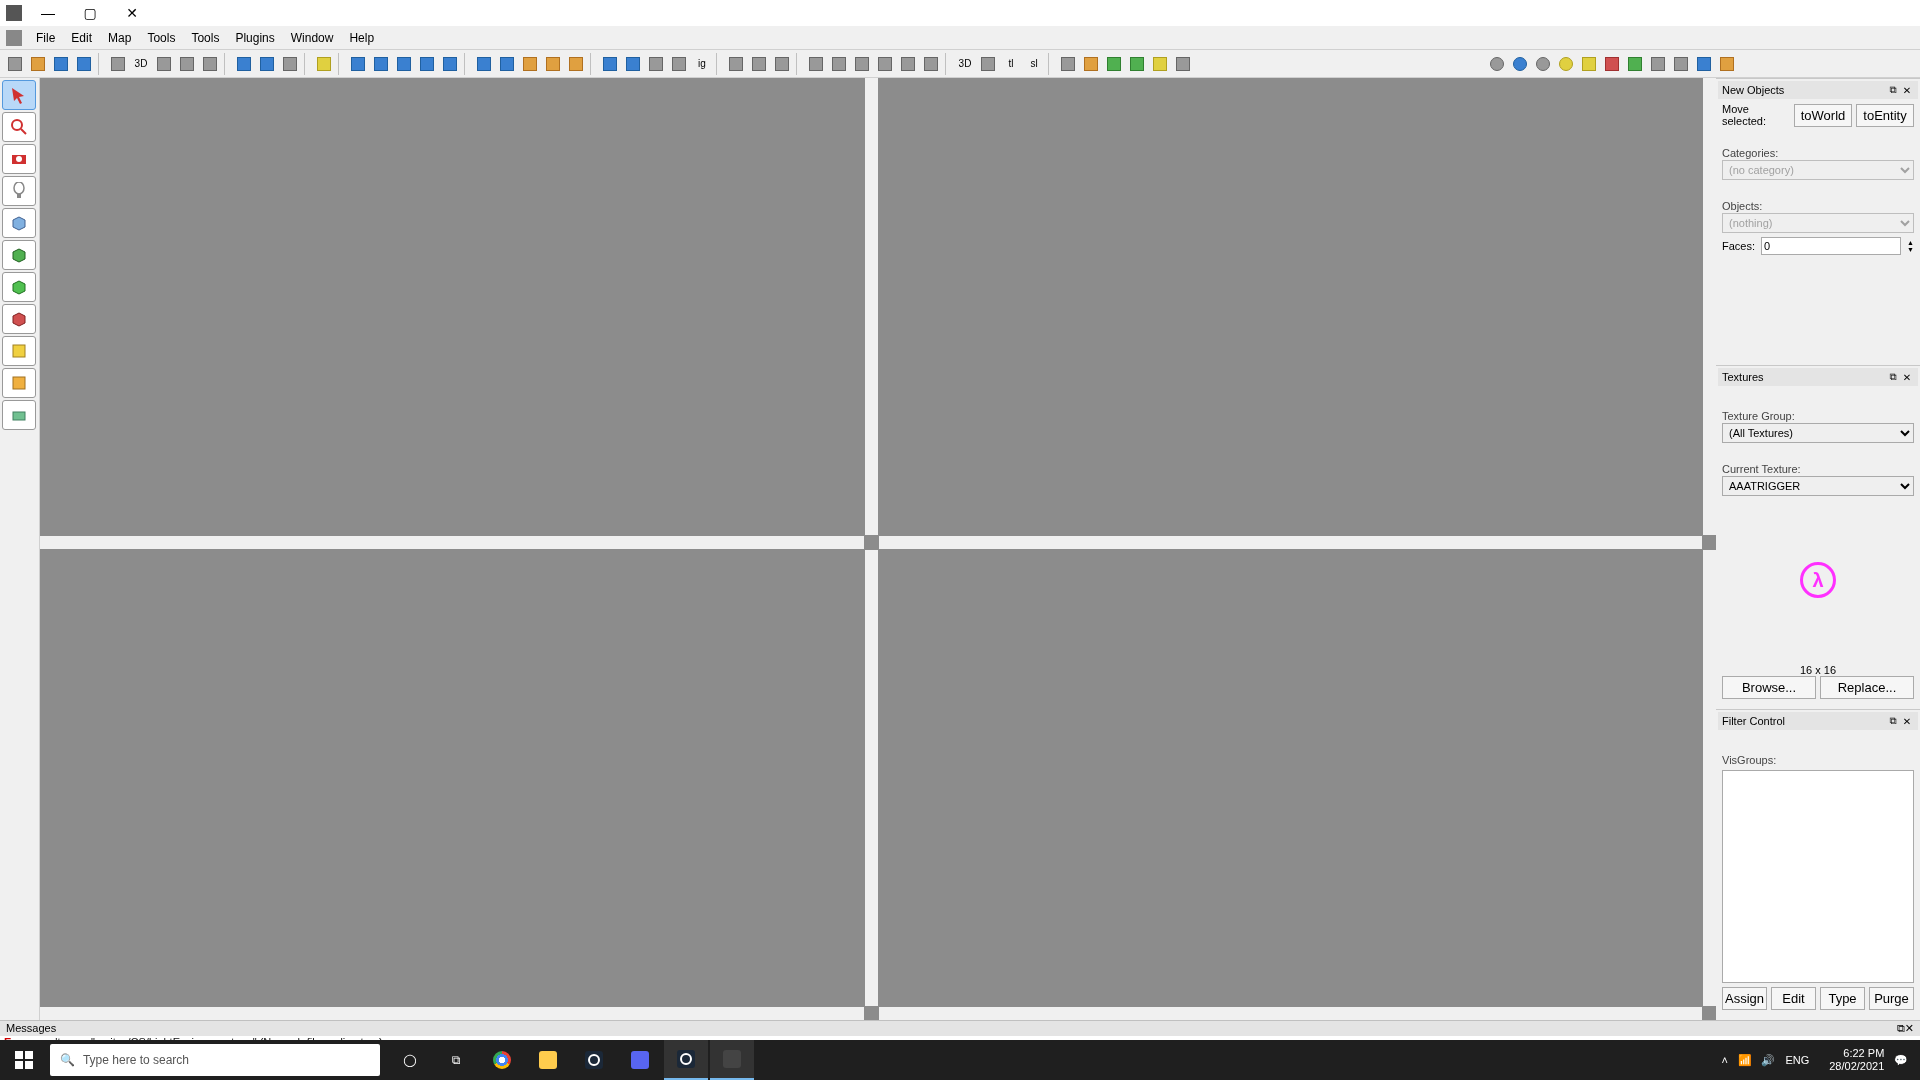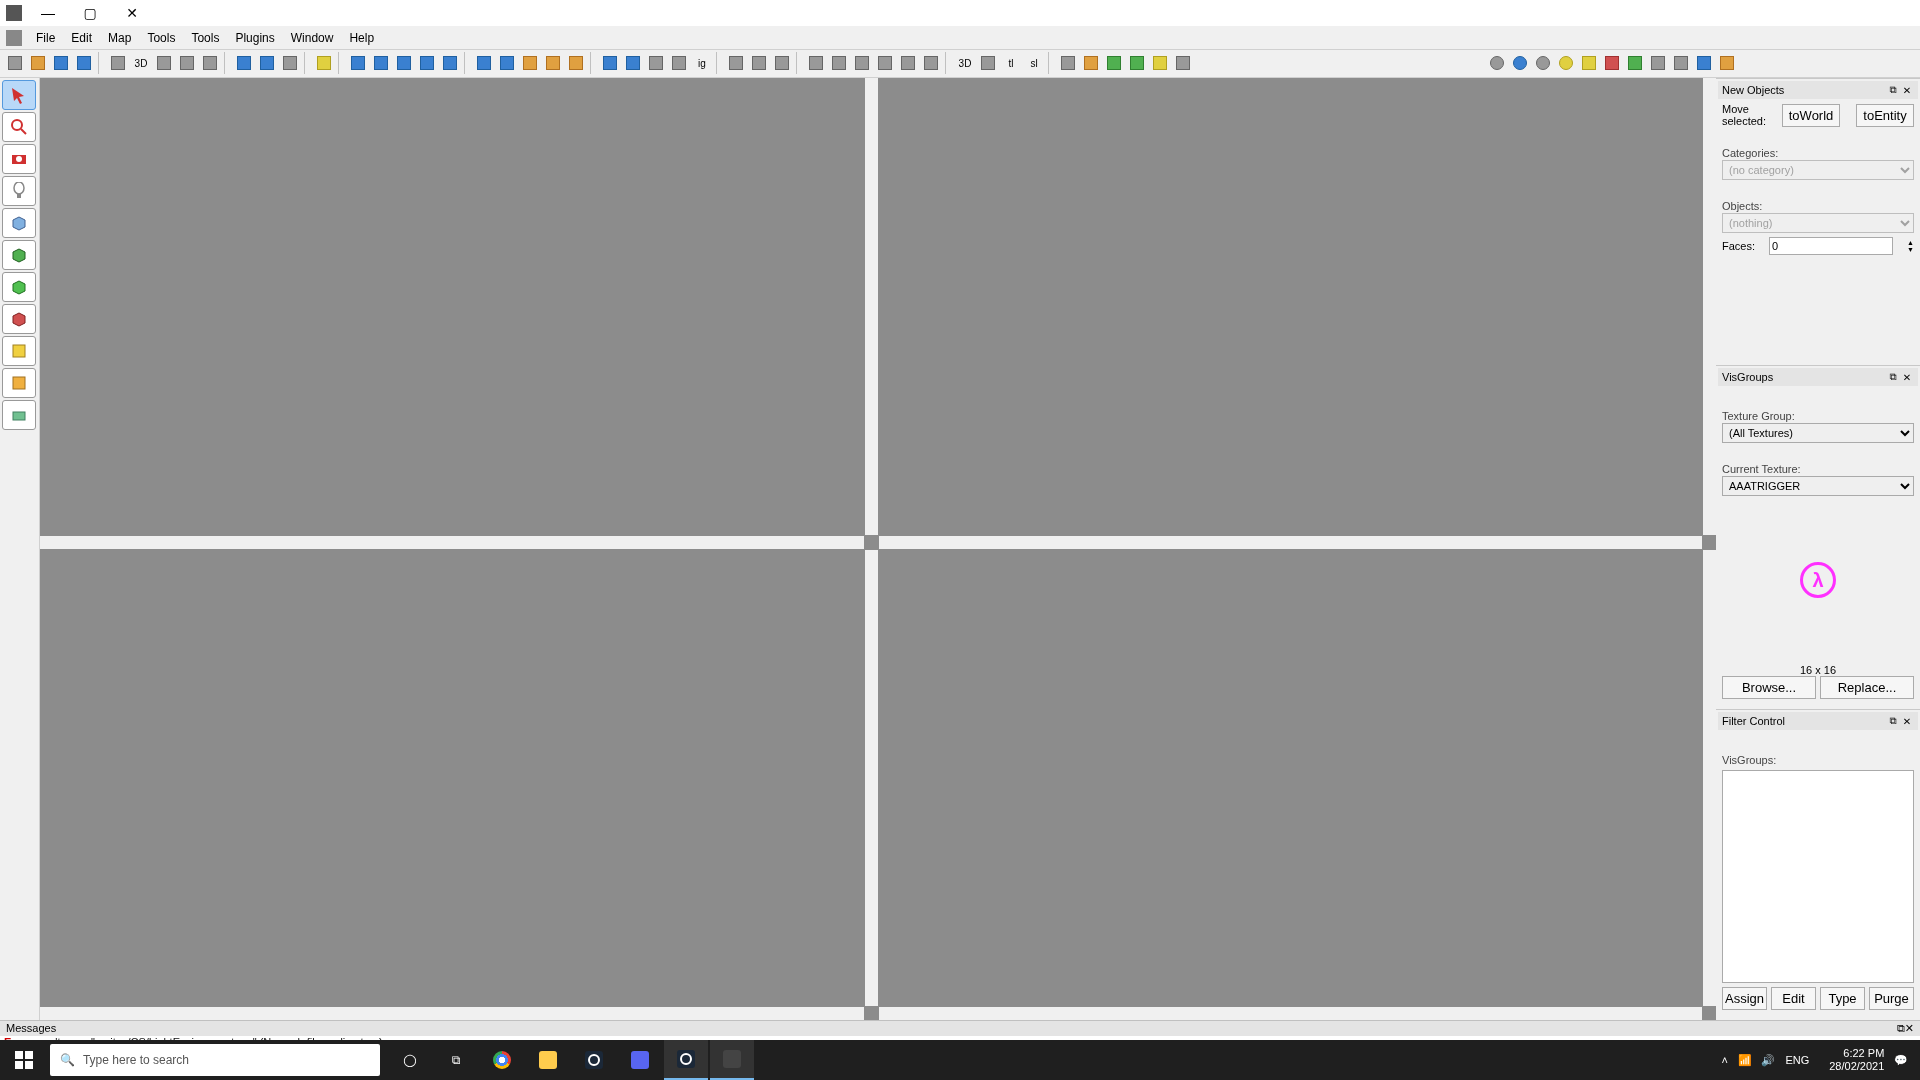--- a/index.html
+++ b/index.html
@@ -11,21 +11,21 @@
 .titlebar .title { flex: 1; }
 .titlebar .win-controls { display: flex; gap: 2px; }
 .titlebar .win-btn { width: 40px; height: 22px; display: flex; align-items: center; justify-content: center; font-size: 14px; cursor: pointer; }
 
 
 .menubar { height: 24px; background: #f0f0f0; display: flex; align-items: center; padding: 0 4px; font-size: 12px; border-bottom: 1px solid #d0d0d0; }
 .menubar .menu-icon { width: 16px; height: 16px; background: #888; margin: 0 6px 0 2px; }
 .menubar .menu-item { padding: 3px 8px; cursor: pointer; }
 
 
-.toolbar { height: 28px; background: #f0f0f0; display: flex; padding: 2px 4px; gap: 1px; border-bottom: 1px solid #d0d0d0; }
+.toolbar { height: 28px; background: #f0f0f0; display: flex; align-items: center; padding: 2px 4px; gap: 1px; border-bottom: 1px solid #d0d0d0; }
 .toolbar .tb-btn { width: 22px; height: 22px; display:flex; align-items:center; justify-content:center; border: 1px solid transparent; cursor: pointer; font-size:10px; position:relative; }
 .toolbar .tb-sep { width: 6px; height: 22px; border-left: 1px solid #c0c0c0; margin: 0 2px; }
 .toolbar .tb-icon-blue { width:14px; height:14px; background:#3a80d0; border:1px solid #2060a0; }
 .toolbar .tb-icon-orange { width:14px; height:14px; background:#e0a040; border:1px solid #b07020; }
 .toolbar .tb-icon-green { width:14px; height:14px; background:#50b050; border:1px solid #308030; }
 .toolbar .tb-icon-red { width:14px; height:14px; background:#d05050; border:1px solid #a03030; }
 .toolbar .tb-icon-grey { width:14px; height:14px; background:#999; border:1px solid #666; }
 .toolbar .tb-icon-yellow { width:14px; height:14px; background:#e0d040; border:1px solid #b0a020; }
 .toolbar .tb-group-spacer { flex: 0 0 290px; }
 
@@ -88,21 +88,21 @@
 
 .small-icon { width:18px; height:18px; border-radius:3px; }
 .ic-chrome{background:radial-gradient(circle at 50% 50%, #fff 0 25%, #4285f4 25% 45%, transparent 45%), conic-gradient(#ea4335 0 120deg,#fbbc05 120deg 240deg,#34a853 240deg 360deg); border-radius:50%;}
 .ic-folder{background:#ffcc4d;}
 .ic-steam{background:#1b2838; position:relative;}
 .ic-steam::after{content:"";position:absolute;inset:3px;border:2px solid #fff;border-radius:50%;}
 .ic-discord{background:#5865F2;}
 .ic-jack{background:#444;}
 
 
-.faces-row { display:flex; align-items:center; gap:14px; margin-top:4px; }
+.faces-row { display:flex; align-items:center; gap:6px; margin-top:4px; }
 .faces-row input { width:48px; }
 
 .filter-visgroups-box { width: 100%; height: 120px; background:#fff; border:1px solid #aaa; margin-top:3px; }
 
 </style>
 </head>
 <body>
 
 <div class="titlebar">
   <div class="app-icon"></div>
@@ -457,21 +457,21 @@
 
   <div class="rightbar">
 
     <div class="panel">
       <div class="panel-header">
         <div class="hdr-title">New Objects</div>
         <div class="hdr-btn">⧉</div>
         <div class="hdr-btn">✕</div>
       </div>
       <div class="panel-body">
-        <div style="display:flex; gap:16px; align-items:center;">
+        <div style="display:flex; gap:4px; align-items:center;">
           <div style="flex:1; font-size:11px; white-space:pre;">Move
 selected:</div>
           <button class="small-btn" style="flex:0 0 58px;">toWorld</button>
           <button class="small-btn" style="flex:0 0 58px;">toEntity</button>
         </div>
         <label class="small">Categories:</label>
         <select disabled=""><option>(no category)</option></select>
         <label class="small">Objects:</label>
         <select disabled=""><option>(nothing)</option></select>
         <div class="faces-row">
@@ -479,21 +479,21 @@
           <input type="text" value="0" style="">
           <div style="display:flex;flex-direction:column;font-size:7px;line-height:7px;">▲<br>▼</div>
         </div>
       </div>
     </div>
 
     <div style="flex:0 0 100px;"></div>
 
     <div class="panel">
       <div class="panel-header">
-        <div class="hdr-title">VisGroups</div>
+        <div class="hdr-title">Textures</div>
         <div class="hdr-btn">⧉</div>
         <div class="hdr-btn">✕</div>
       </div>
       <div class="panel-body">
         <label class="small">Texture Group:</label>
         <select><option>(All Textures)</option></select>
         <label class="small">Current Texture:</label>
         <select><option>AAATRIGGER</option></select>
         <div class="texture-preview">
           <div class="lambda"></div>

